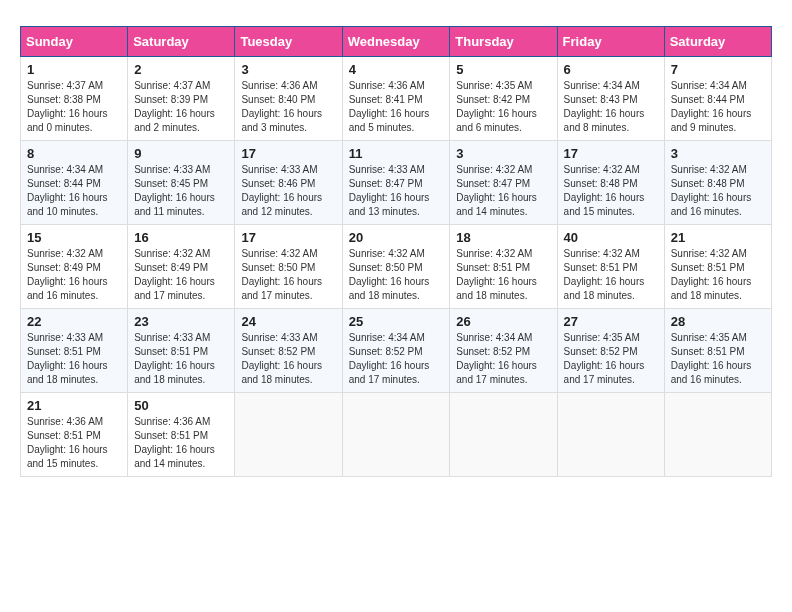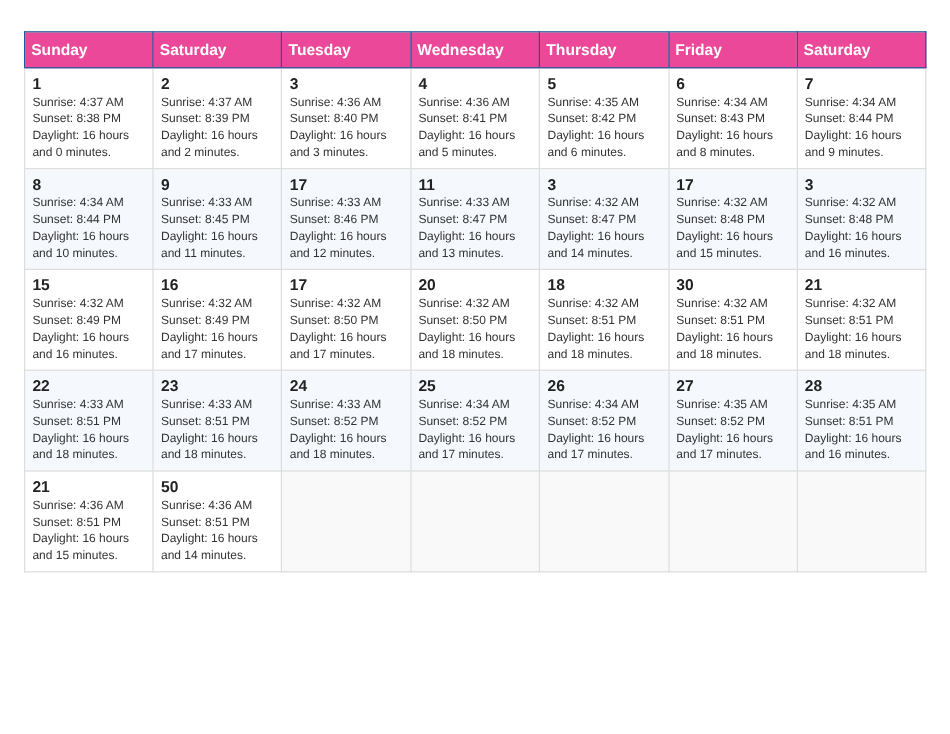--- a/index.html
+++ b/index.html
@@ -254,21 +254,21 @@
       </td>
         <td>
         <span class="day-number">18</span>
         <span class="day-info">
           Sunrise: 4:32 AM<br>
           Sunset: 8:51 PM<br>
           Daylight: 16 hours and 18 minutes.
         </span>
       </td>
         <td>
-        <span class="day-number">30</span>
+        <span class="day-number">40</span>
         <span class="day-info">
           Sunrise: 4:32 AM<br>
           Sunset: 8:51 PM<br>
           Daylight: 16 hours and 18 minutes.
         </span>
       </td>
         <td>
         <span class="day-number">21</span>
         <span class="day-info">
           Sunrise: 4:32 AM<br>

